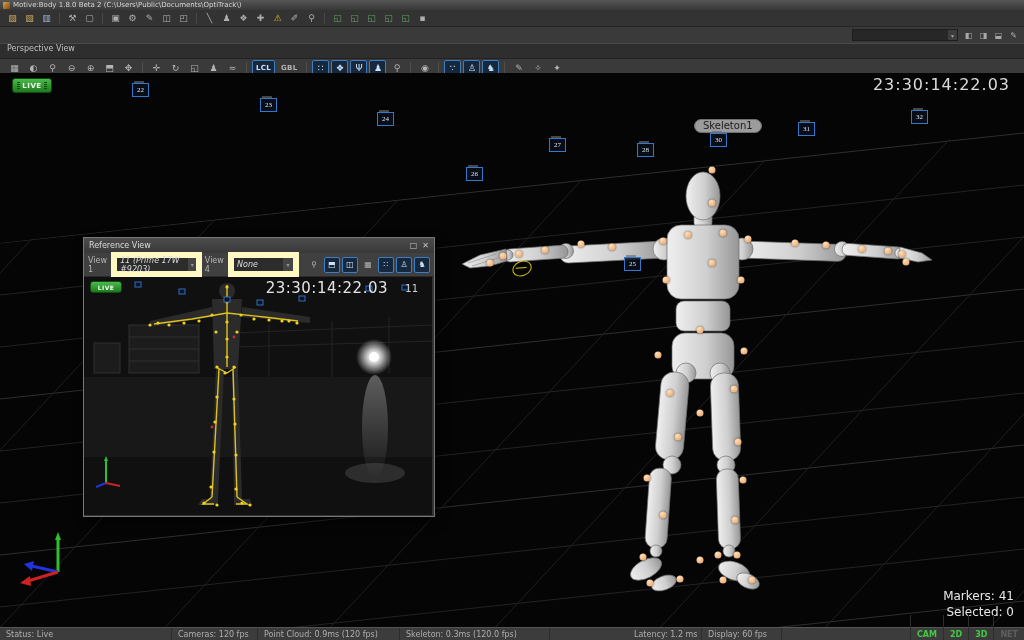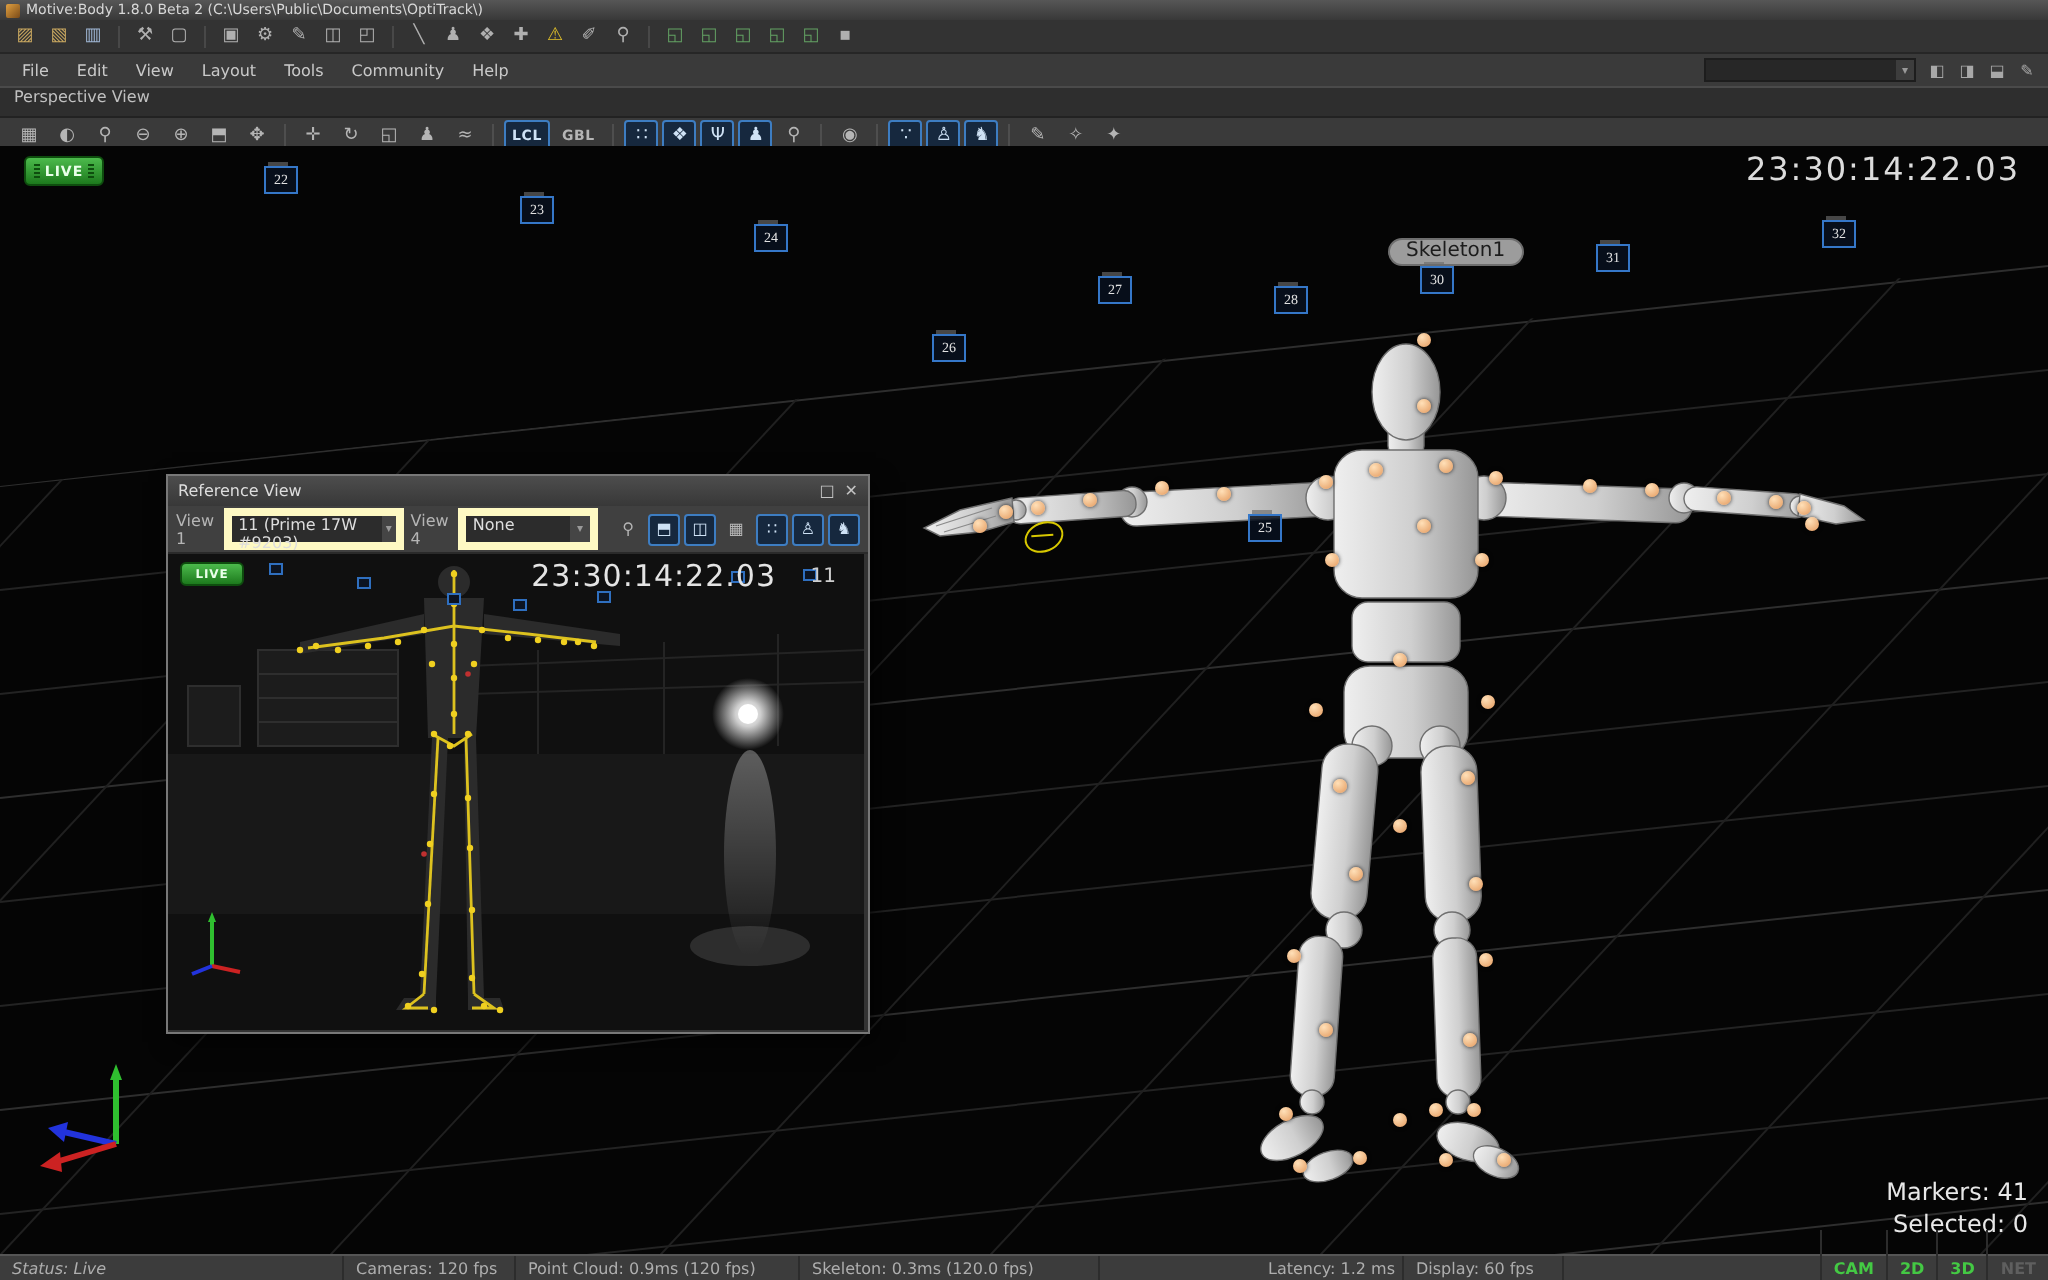--- a/index.html
+++ b/index.html
@@ -66,39 +66,39 @@
   .counts{position:absolute;right:10px;bottom:8px;text-align:right;font-size:12px;color:#e8e8e8;line-height:1.35;}
 
   
   .refwin{position:absolute;left:55px;top:237px;width:350px;height:278px;background:#333;border:1px solid #787878;
           box-shadow:3px 4px 10px rgba(0,0,0,.7);z-index:5;margin-left:28px;}
   .ref-titlebar{height:15px;background:linear-gradient(#4d4d4d,#383838);display:flex;align-items:center;
           padding:0 5px;font-size:8px;color:#ddd;}
   .ref-winbtns{margin-left:auto;display:flex;gap:5px;font-size:8px;color:#c4c4c4;}
   .ref-toolbar{height:23px;background:#404040;border-bottom:1px solid #2a2a2a;display:flex;align-items:center;
           padding:0 4px;font-size:8px;color:#b5b5b5;gap:3px;}
-  .rselect{height:13px;background:#2c2c2c;border:4px solid #fef9c3;display:flex;align-items:flex-start;color:#ddd;
-          padding-left:3px;position:relative;}
+  .rselect{height:13px;background:#2c2c2c;border:6px solid #fef9c3;display:flex;align-items:center;color:#ddd;
+          padding-left:3px;position:relative;font-style:italic;}
   .rselect .caret{margin-left:auto;width:10px;height:100%;background:#454545;display:flex;align-items:center;
           justify-content:center;font-size:6px;color:#999;}
   .rbtn{min-width:14px;height:14px;display:flex;align-items:center;justify-content:center;font-size:8px;
         color:#b5b5b5;border:1px solid transparent;border-radius:2px;}
   .rbtn.active{border-color:#3d7dc2;background:#16283e;color:#cfe2f5;}
   .ref-video{position:relative;width:348px;height:238px;background:#000;overflow:hidden;}
   .ref-live{position:absolute;left:6px;top:4px;width:30px;height:10px;border-radius:3px;font-size:6px;
       background:linear-gradient(#4cba4c,#1d7a1d);border:1px solid #0e4d0e;color:#eaffea;font-weight:bold;
       display:flex;align-items:center;justify-content:center;letter-spacing:.4px;}
   .ref-ts{position:absolute;right:44px;top:2px;font-size:15px;color:#e4e4e4;letter-spacing:.5px;}
   .ref-camno{position:absolute;right:14px;top:6px;font-size:10px;color:#cfcfcf;}
 
   
   .statusbar{position:absolute;left:0;right:0;bottom:0;height:12px;background:#3c3c3c;border-top:1px solid #555;
       display:flex;align-items:center;font-size:8px;color:#aeaeae;white-space:nowrap;}
   .sseg{padding:0 6px;box-sizing:border-box;border-right:1px solid #2c2c2c;height:100%;display:flex;align-items:center;flex:0 0 auto;}
-  .sseg:first-child{border-left:none;font-style:italic;}
+  .sseg:first-child{border-left:none;}
   .ind-wrap{margin-left:auto;display:flex;align-items:center;height:100%;}
   .ind{padding:13px 6px;font-weight:bold;border-left:1px solid #2c2c2c;height:100%;display:flex;align-items:center;color:#44c944;text-align:right;}
   .ind.off{color:#5f5f5f;}
 </style>
 </head>
 <body>
 
 <div class="app">
 
   <div class="titlebar">
@@ -130,29 +130,20 @@
       <span class="tsep"></span>
       <span class="ticon" style="color: rgb(99, 160, 99);">◱</span>
       <span class="ticon" style="color: rgb(99, 160, 99);">◱</span>
       <span class="ticon" style="color: rgb(99, 160, 99);">◱</span>
       <span class="ticon" style="color: rgb(99, 160, 99);">◱</span>
       <span class="ticon" style="color: rgb(99, 160, 99);">◱</span>
       <span class="ticon">▪</span>
     </div>
 
   <div class="menubar">
-    <span id="menu-items" style="display:flex;">
-        <span class="menu-item">File</span>
-        <span class="menu-item">Edit</span>
-        <span class="menu-item">View</span>
-        <span class="menu-item">Layout</span>
-        <span class="menu-item">Tools</span>
-        <span class="menu-item">Community</span>
-        <span class="menu-item">Help</span>
-      </span>
     <span class="menu-right">
       <span class="search-combo">
         <span class="caret">▾</span>
       </span>
       <span id="menu-right-icons" style="display:flex;gap:2px;">
           <span class="micon">◧</span>
           <span class="micon">◨</span>
           <span class="micon">⬓</span>
           <span class="micon">✎</span>
         </span>

